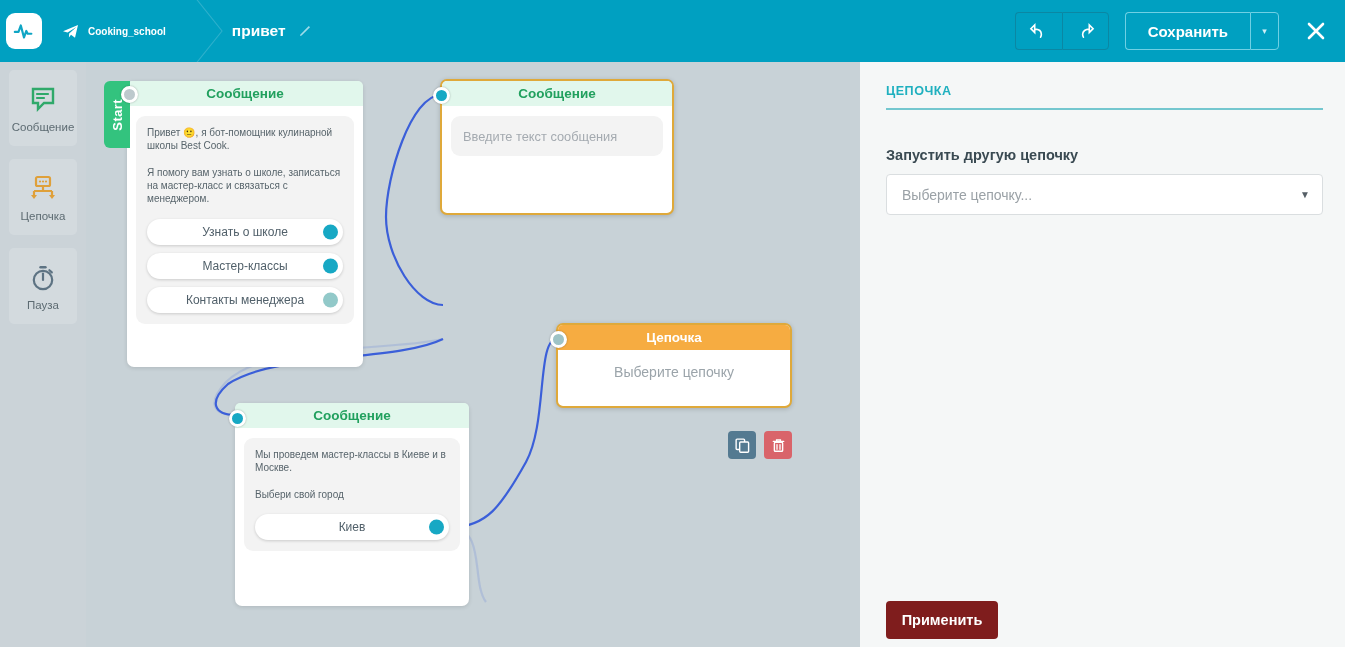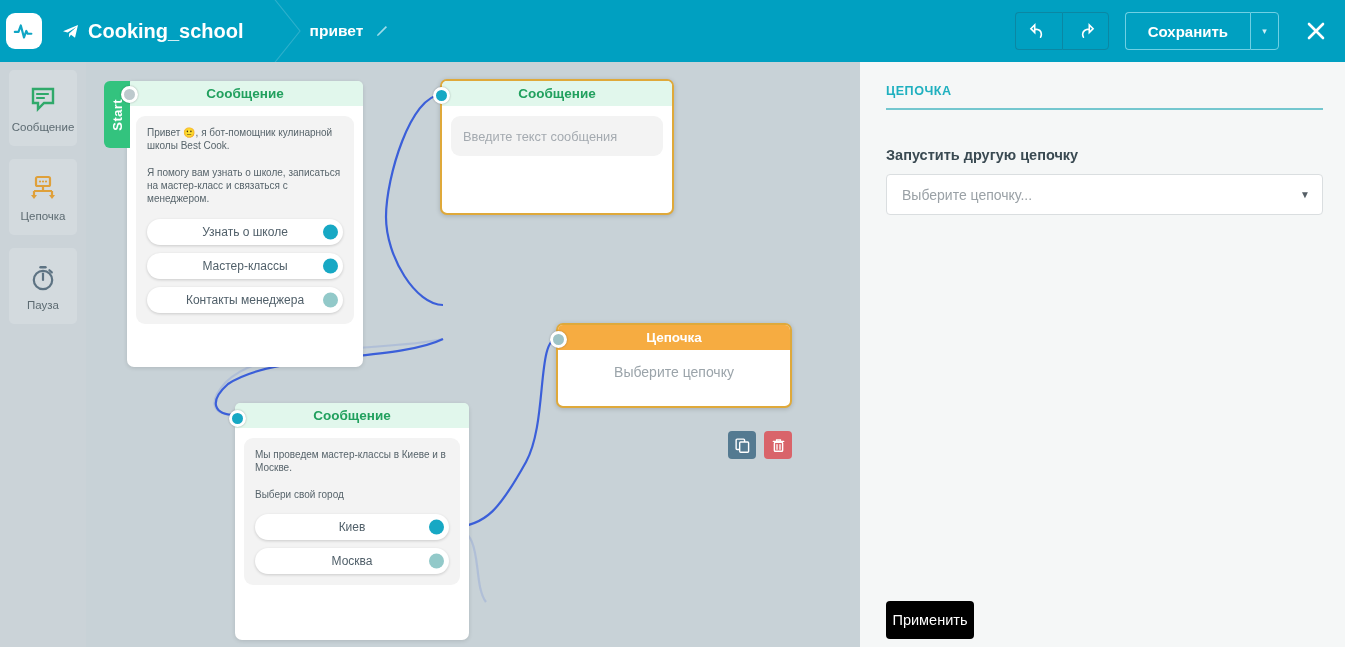--- a/index.html
+++ b/index.html
@@ -19,21 +19,21 @@
   }
   .logo {
     width: 36px; height: 36px; margin-left: 6px; border-radius: 9px;
     background: #ffffff; display: flex; align-items: center; justify-content: center;
     flex: 0 0 auto;
   }
   .crumb-wrap { display: flex; align-items: center; height: 62px; }
   .crumb {
     display: flex; align-items: center; height: 62px;
     padding: 0 26px 0 20px; position: relative;
-    color: #ffffff; font-size: 20px; font-weight: bold;
+    color: #ffffff; font-size: 10px; font-weight: bold;
   }
   .crumb .tg-icon { margin-right: 9px; display: flex; }
   .crumb-sep {
     width: 34px; height: 62px; position: relative; flex: 0 0 auto;
   }
   .crumb-sep svg { display: block; }
   .crumb2 {
     display: flex; align-items: center; height: 62px;
     color: #ffffff; font-size: 15.5px; font-weight: bold;
     padding-left: 6px;
@@ -166,23 +166,23 @@
     margin-top: 37px; font-size: 14.5px; font-weight: bold; color: #3a4a52;
   }
   .select-box {
     margin-top: 11px; height: 41px; background: #ffffff;
     border: 1px solid #dadee0; border-radius: 4px;
     display: flex; align-items: center; padding: 0 12px 0 15px;
     font-size: 14px; color: #9aa1a6; cursor: pointer;
   }
   .select-box .caret { margin-left: auto; color: #555f66; font-size: 10px; }
   .apply-btn {
-    position: absolute; left: 886px; top: 601px; width: 88px; height: 38px;
-    background: #000000; border: none; border-radius: 4px;
-    color: #ffffff; font-size: 14.5px; font-weight: normal; cursor: pointer;
+    position: absolute; left: 886px; top: 601px; width: 112px; height: 38px;
+    background: #7f1d1d; border: none; border-radius: 4px;
+    color: #ffffff; font-size: 14.5px; font-weight: bold; cursor: pointer;
   }
 </style>
 </head>
 <body>
 
 <div class="app">
 
   <div class="topbar">
 
     <div class="logo">
@@ -336,24 +336,20 @@
     <div class="node msg" style="left:149px; top:341px; width:234px;">
       <div class="node-head head-msg">Сообщение</div>
       <div class="node-body">
         <div class="bubble">
           <p>Мы проведем мастер-классы в Киеве и в Москве.</p>
           <p>Выбери свой город</p>
           <div class="qr" style="margin-top:13px;">
             <span>Киев</span>
             <span class="dot dot-on"></span>
           </div>
-          <div class="qr">
-            <span>Москва</span>
-            <span class="dot dot-off"></span>
-          </div>
         </div>
         <div style="height:46px;"></div>
       </div>
     </div>
     <div class="port port-on" style="left:143px; top:348px;"></div>
 
     <div class="node sel" style="left:470px; top:261px; width:236px;">
       <div class="node-head head-chain">Цепочка</div>
       <div class="chain-placeholder">Выберите цепочку</div>
     </div>

